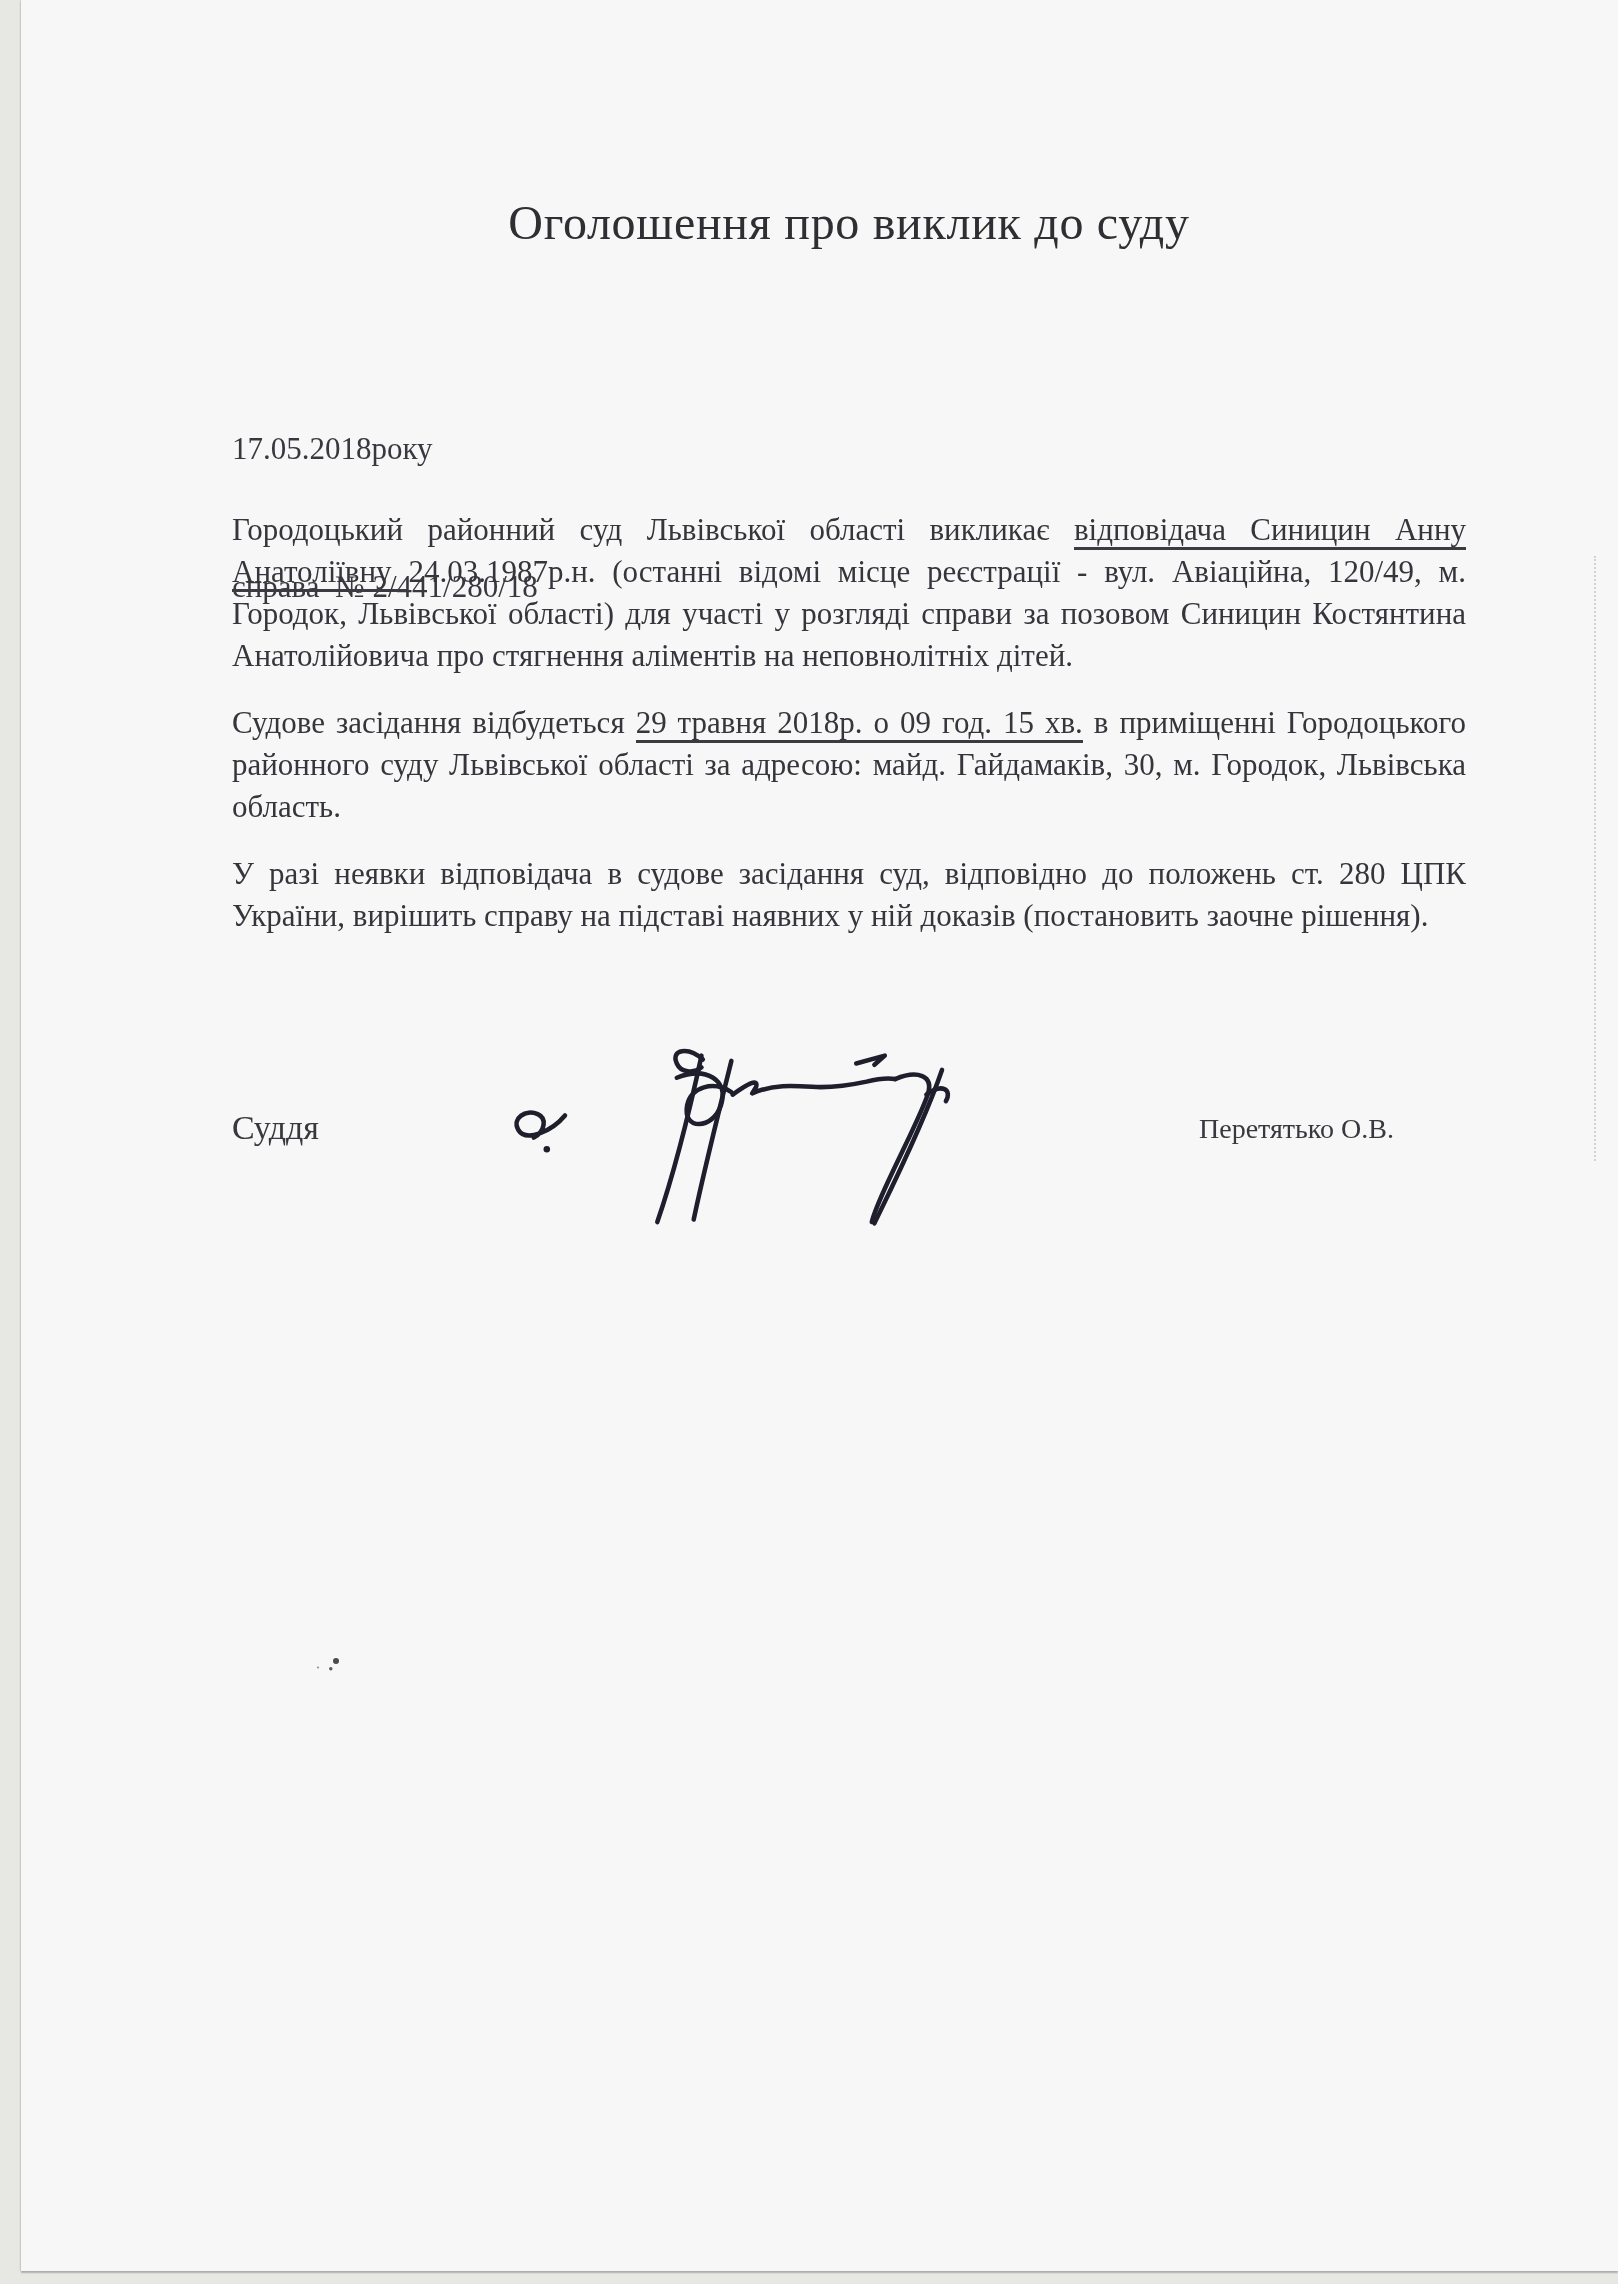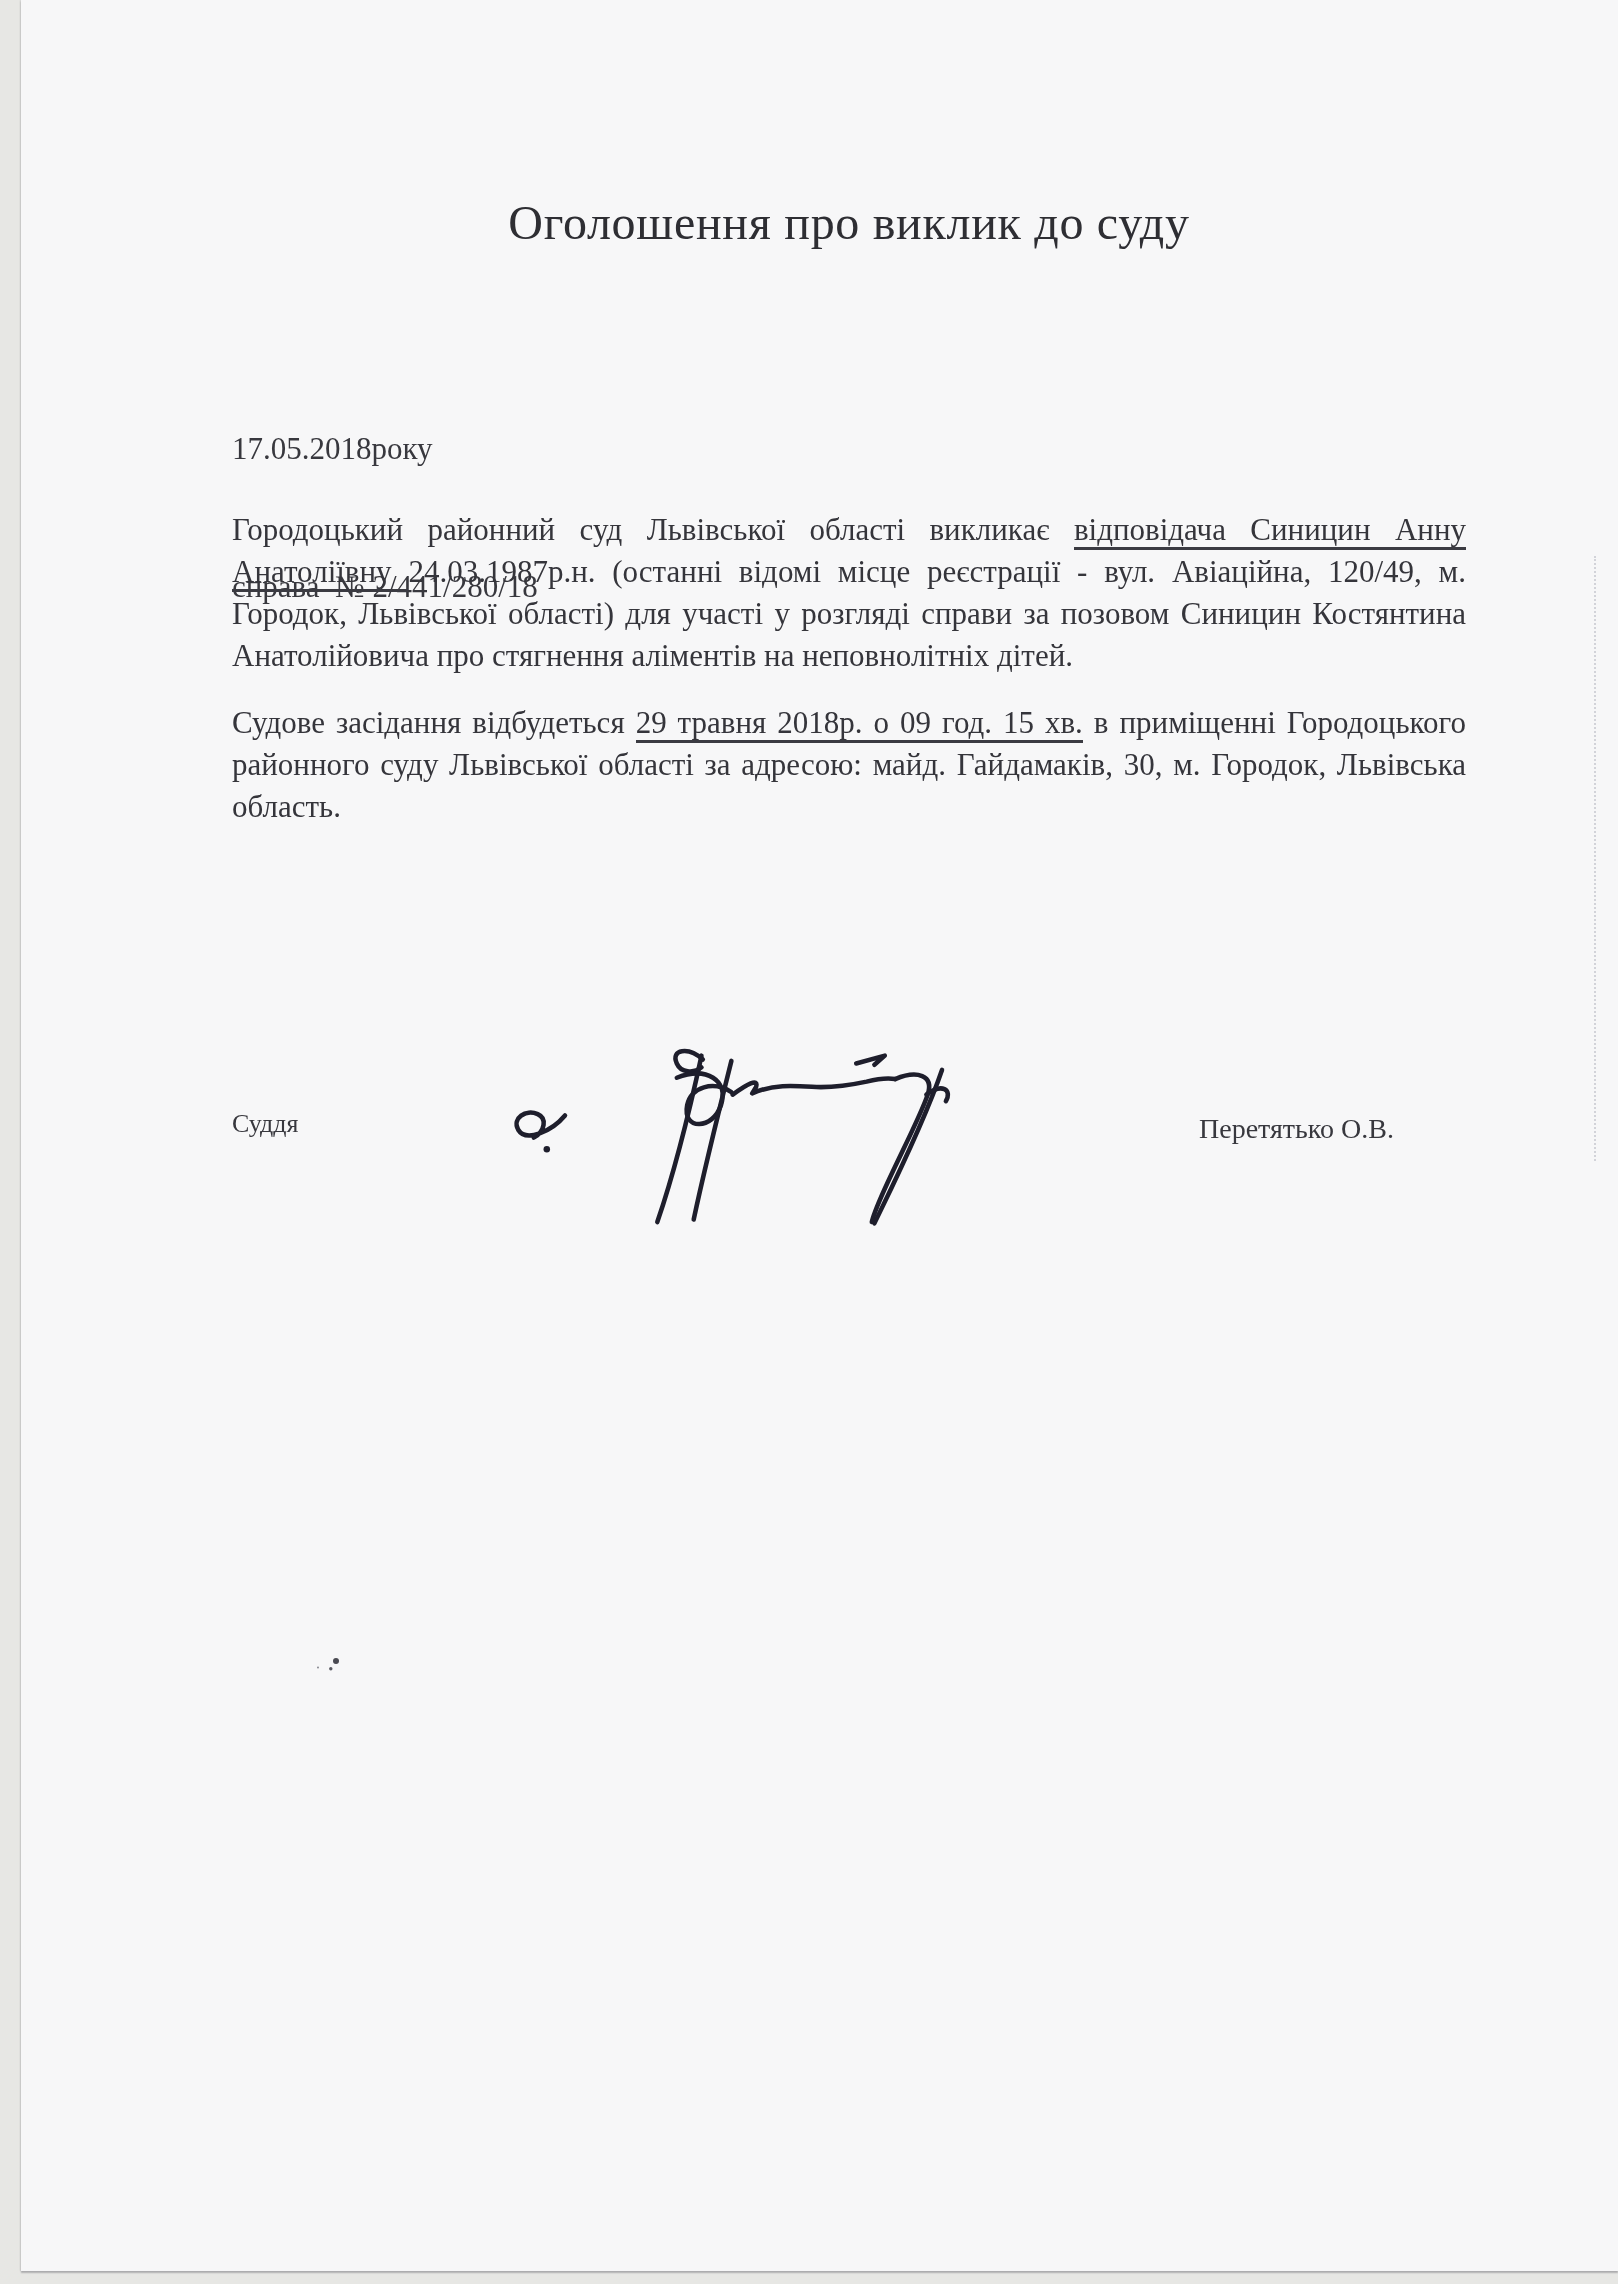--- a/index.html
+++ b/index.html
@@ -58,21 +58,21 @@
   .paras p {
     margin: 8px 0 25px 0;
   }
   .u {
     border-bottom: 3.3px solid #3b3b42;
   }
   .sig-label {
     position: absolute;
     left: 211px;
     top: 1109px;
-    font-size: 26px;
+    font-size: 34px;
     color: #38383e;
   }
   .judge-name {
     position: absolute;
     left: 1178px;
     top: 1113px;
     font-size: 28px;
     color: #38383e;
   }
   .signature {
@@ -121,20 +121,21 @@
   <h1 class="title">Оголошення про виклик до суду</h1>
 
   <div class="dateblock">
     <div>17.05.2018року</div>
     <div>справа  № 2/441/280/18</div>
   </div>
 
   <div class="paras">
       <p><span>Городоцький районний суд Львівської області викликає </span><span class="u">відповідача Синицин Анну Анатоліївну </span><span> 24.03.1987р.н. (останні відомі місце реєстрації - вул. Авіаційна, 120/49, м. Городок, Львівської області) для участі у розгляді справи за позовом Синицин Костянтина Анатолійовича про стягнення аліментів на неповнолітніх дітей.</span></p>
       <p><span>Судове засідання відбудеться </span><span class="u">29 травня 2018р. о 09 год. 15 хв.</span><span> в приміщенні Городоцького районного суду Львівської області за адресою: майд. Гайдамаків, 30, м. Городок, Львівська область.</span></p>
+      <p><span>У разі неявки відповідача в судове засідання суд, відповідно до положень ст. 280 ЦПК України, вирішить справу на підставі наявних у ній доказів (постановить заочне рішення).</span></p>
     </div>
 
   <span class="sig-label">Суддя</span>
 
   <svg class="signature" viewBox="0 0 840 310" aria-hidden="true">
 
     <path d="M 120 128 C 100 152, 60 170, 48 150 C 38 132, 60 118, 78 126 C 92 132, 90 152, 72 162"></path>
     <circle cx="92" cy="180" r="5"></circle>
 
     <path d="M 332 42 C 310 22, 282 26, 292 48 C 298 62, 318 64, 330 54"></path>

